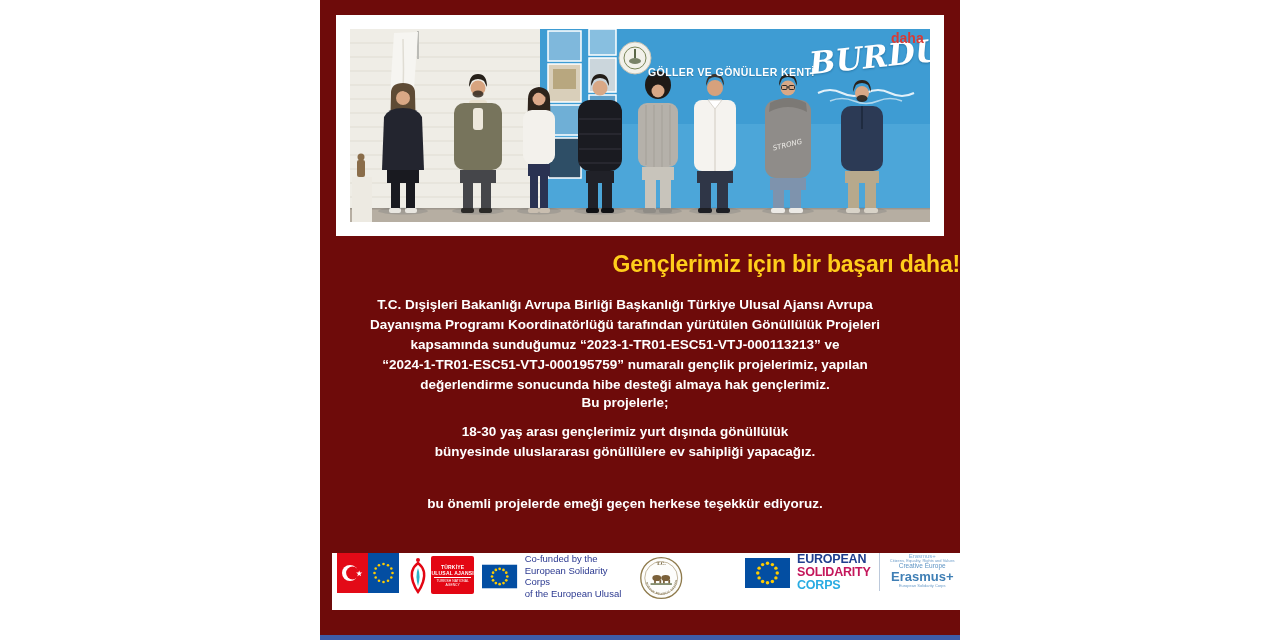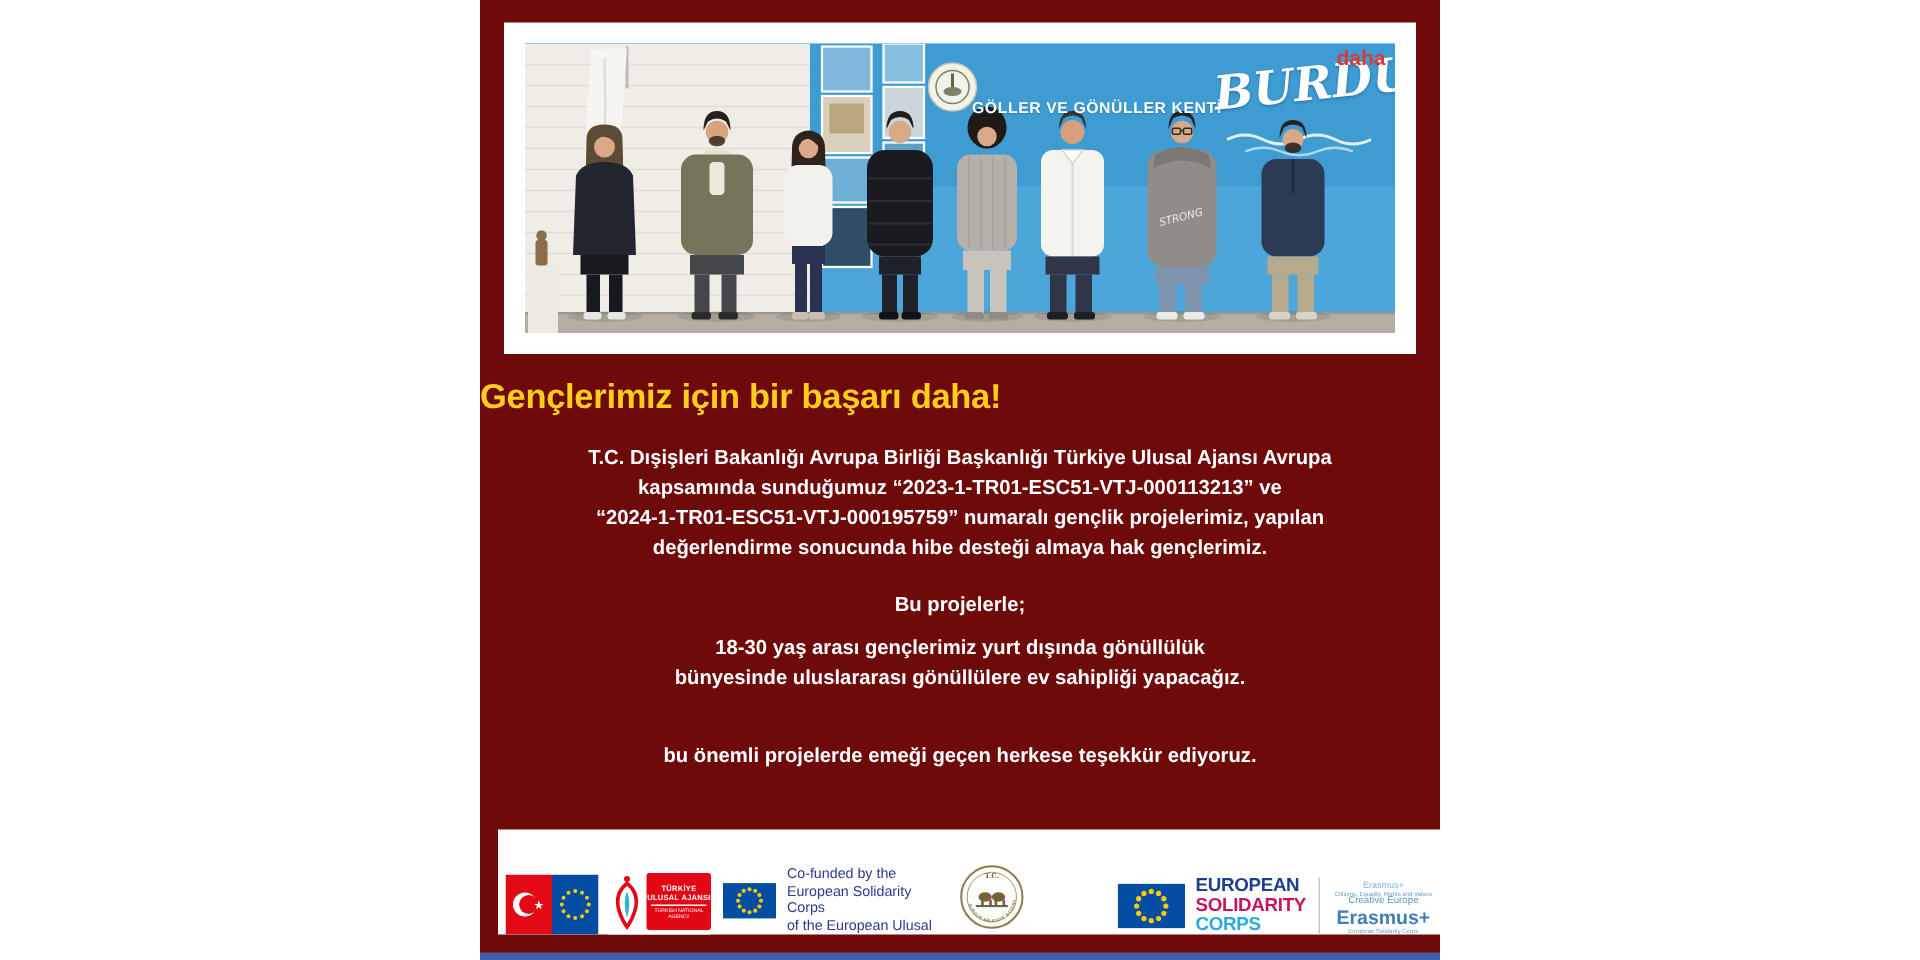--- a/index.html
+++ b/index.html
@@ -12,30 +12,30 @@
   .photo{position:absolute;left:14px;top:14px;width:580px;height:193px;background:#3E9CD3;overflow:hidden;}
   .photo svg{display:block;width:100%;height:100%;}
   .banner-title{position:absolute;left:298px;top:37px;white-space:nowrap;color:#ffffff;
                 font-size:10.5px;font-weight:800;letter-spacing:.4px;text-shadow:0 1px 1px rgba(0,60,100,.35);}
   .banner-brand{position:absolute;left:459px;top:8px;color:#ffffff;font-family:"DejaVu Serif",serif;
                 font-style:italic;font-weight:bold;font-size:31px;transform:rotate(-6deg);
                 text-shadow:0 1px 2px rgba(0,60,100,.4);}
   .watermark{position:absolute;left:571px;top:30px;color:#D93B36;font-size:14px;font-weight:700;z-index:6;}
 
   
-  .headline{position:absolute;left:0;top:251px;width:640px;margin:0;text-align:left;
+  .headline{position:absolute;left:0;top:251px;width:640px;margin:0;text-align:right;
             color:#FFCE1B;font-size:23px;font-weight:800;letter-spacing:-.2px;}
-  .para{position:absolute;left:20px;width:600px;text-align:center;color:#ffffff;
+  .para{position:absolute;left:5px;width:600px;text-align:center;color:#ffffff;
         font-weight:700;font-size:13.5px;line-height:20px;}
   .line{display:block;}
   .p1{top:295px;} .p2{top:393px;} .p3{top:422px;} .p4{top:494px;}
 
   
-  .logo-strip{position:absolute;left:12px;top:553px;width:628px;height:70px;background:#ffffff;
-              display:flex;align-items:flex-end;box-sizing:border-box;padding:0 4px 0 5px;}
+  .logo-strip{position:absolute;left:12px;top:553px;width:628px;height:57px;background:#ffffff;
+              display:flex;align-items:flex-start;box-sizing:border-box;padding:0 4px 0 5px;}
   .flags{display:flex;margin-right:6px;}
   .tua{width:78px;height:44px;background:#ffffff;display:flex;align-items:center;margin-right:8px;}
   .tua-right{flex:1;height:38px;background:#E30613;border-radius:2px;display:flex;flex-direction:column;
              justify-content:center;text-align:center;color:#fff;}
   .tua-l1{font-size:5px;font-weight:700;letter-spacing:.2px;}
   .tua-l2{font-size:3.4px;border-top:.5px solid #ffffff;margin:1px 3px 0;padding-top:1px;}
   .cofunded{display:flex;align-items:center;gap:7px;margin-right:16px;}
   .cofunded-text{color:#2B3990;font-size:9.5px;line-height:11.5px;}
   .seal{width:50px;height:50px;margin-right:14px;}
   .esc{display:flex;align-items:center;gap:7px;margin-right:8px;padding-left:48px;}
@@ -250,20 +250,21 @@
         <div class="banner-brand">BURDUR</div>
       </div>
     </div>
 
     <div class="watermark">daha</div>
 
     <h1 class="headline">Gençlerimiz için bir başarı daha!</h1>
 
     <div class="para p1">
       <span class="line">T.C. Dışişleri Bakanlığı Avrupa Birliği Başkanlığı Türkiye Ulusal Ajansı Avrupa</span>
+      <span class="line">Dayanışma Programı Koordinatörlüğü tarafından yürütülen Gönüllülük Projeleri</span>
       <span class="line">kapsamında sunduğumuz “2023-1-TR01-ESC51-VTJ-000113213” ve</span>
       <span class="line">“2024-1-TR01-ESC51-VTJ-000195759” numaralı gençlik projelerimiz, yapılan</span>
       <span class="line">değerlendirme sonucunda hibe desteği almaya hak gençlerimiz.</span>
     </div>
 
     <div class="para p2">Bu projelerle;</div>
 
     <div class="para p3">
       <span class="line">18-30 yaş arası gençlerimiz yurt dışında gönüllülük</span>
       <span class="line">bünyesinde uluslararası gönüllülere ev sahipliği yapacağız.</span>

